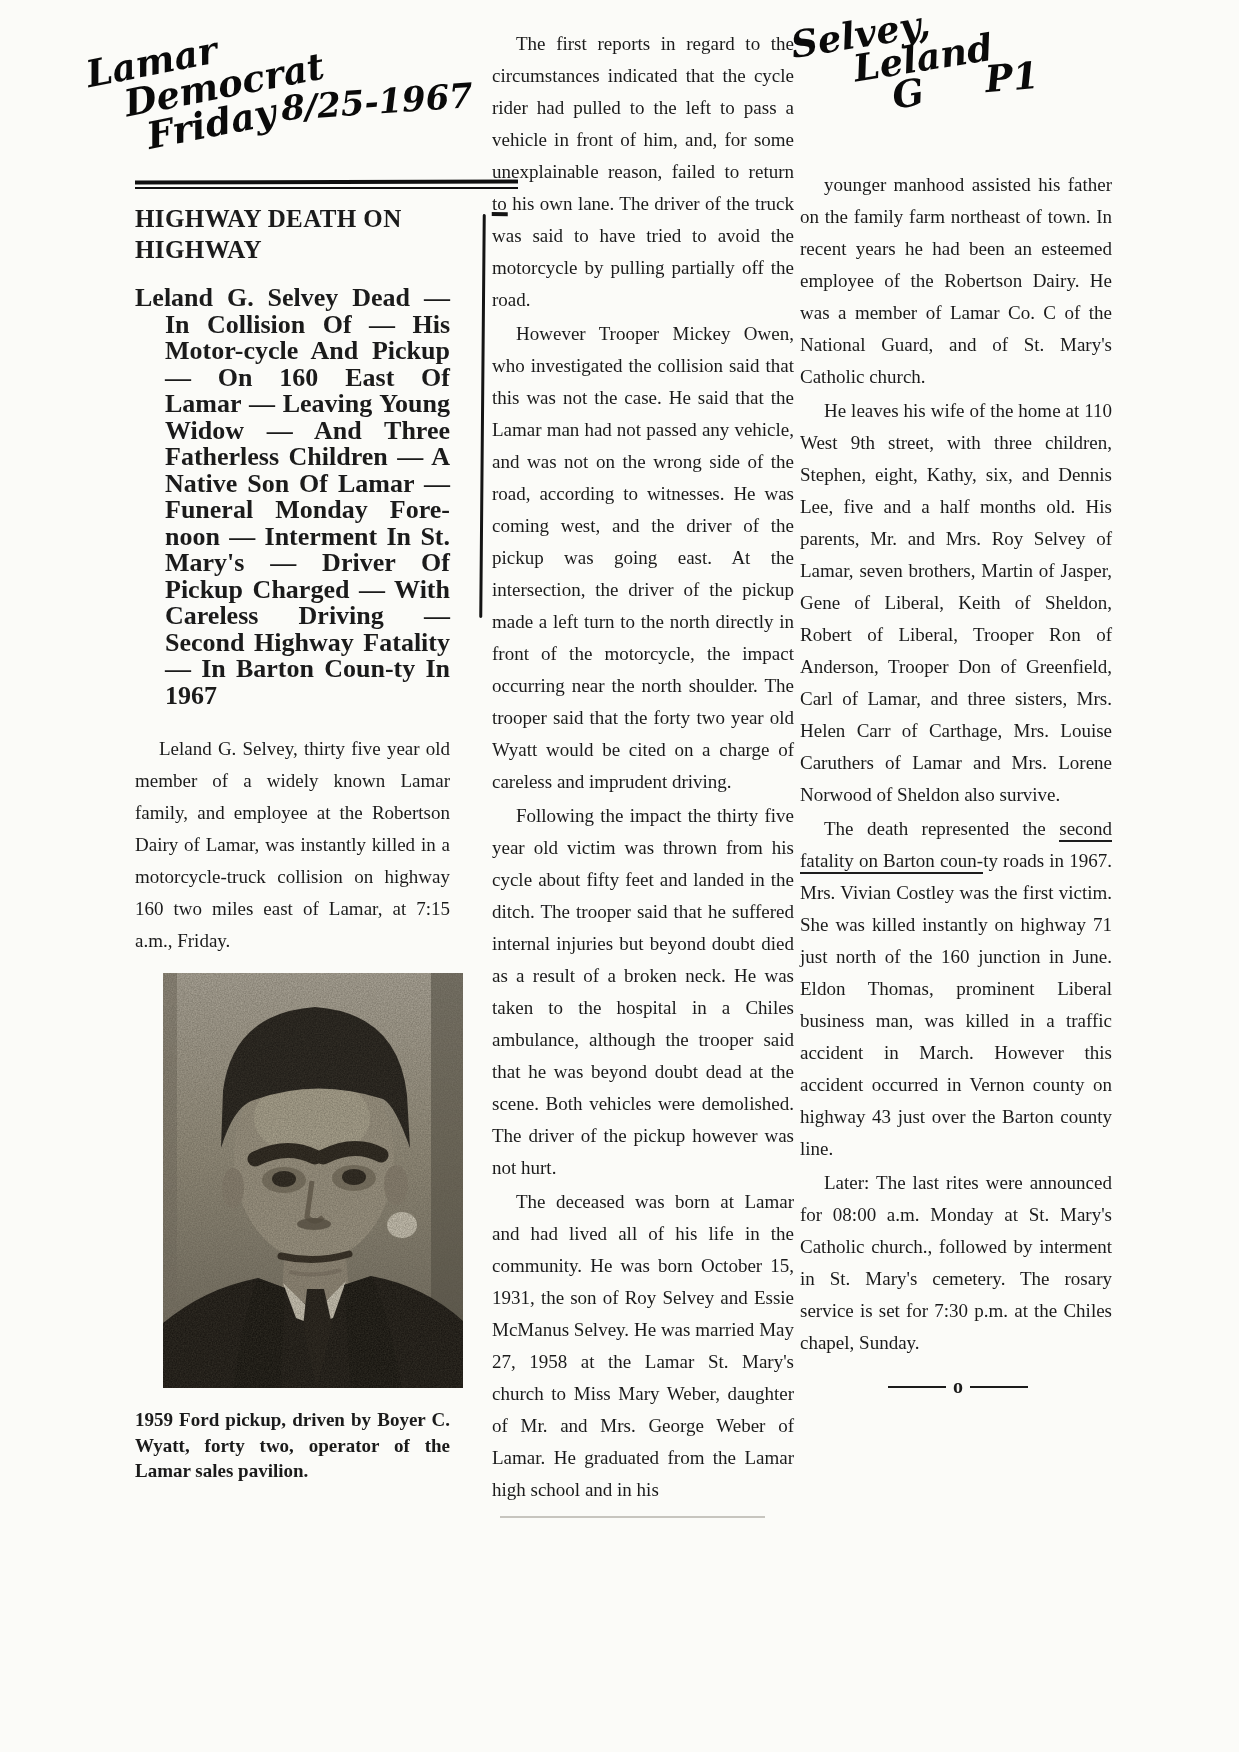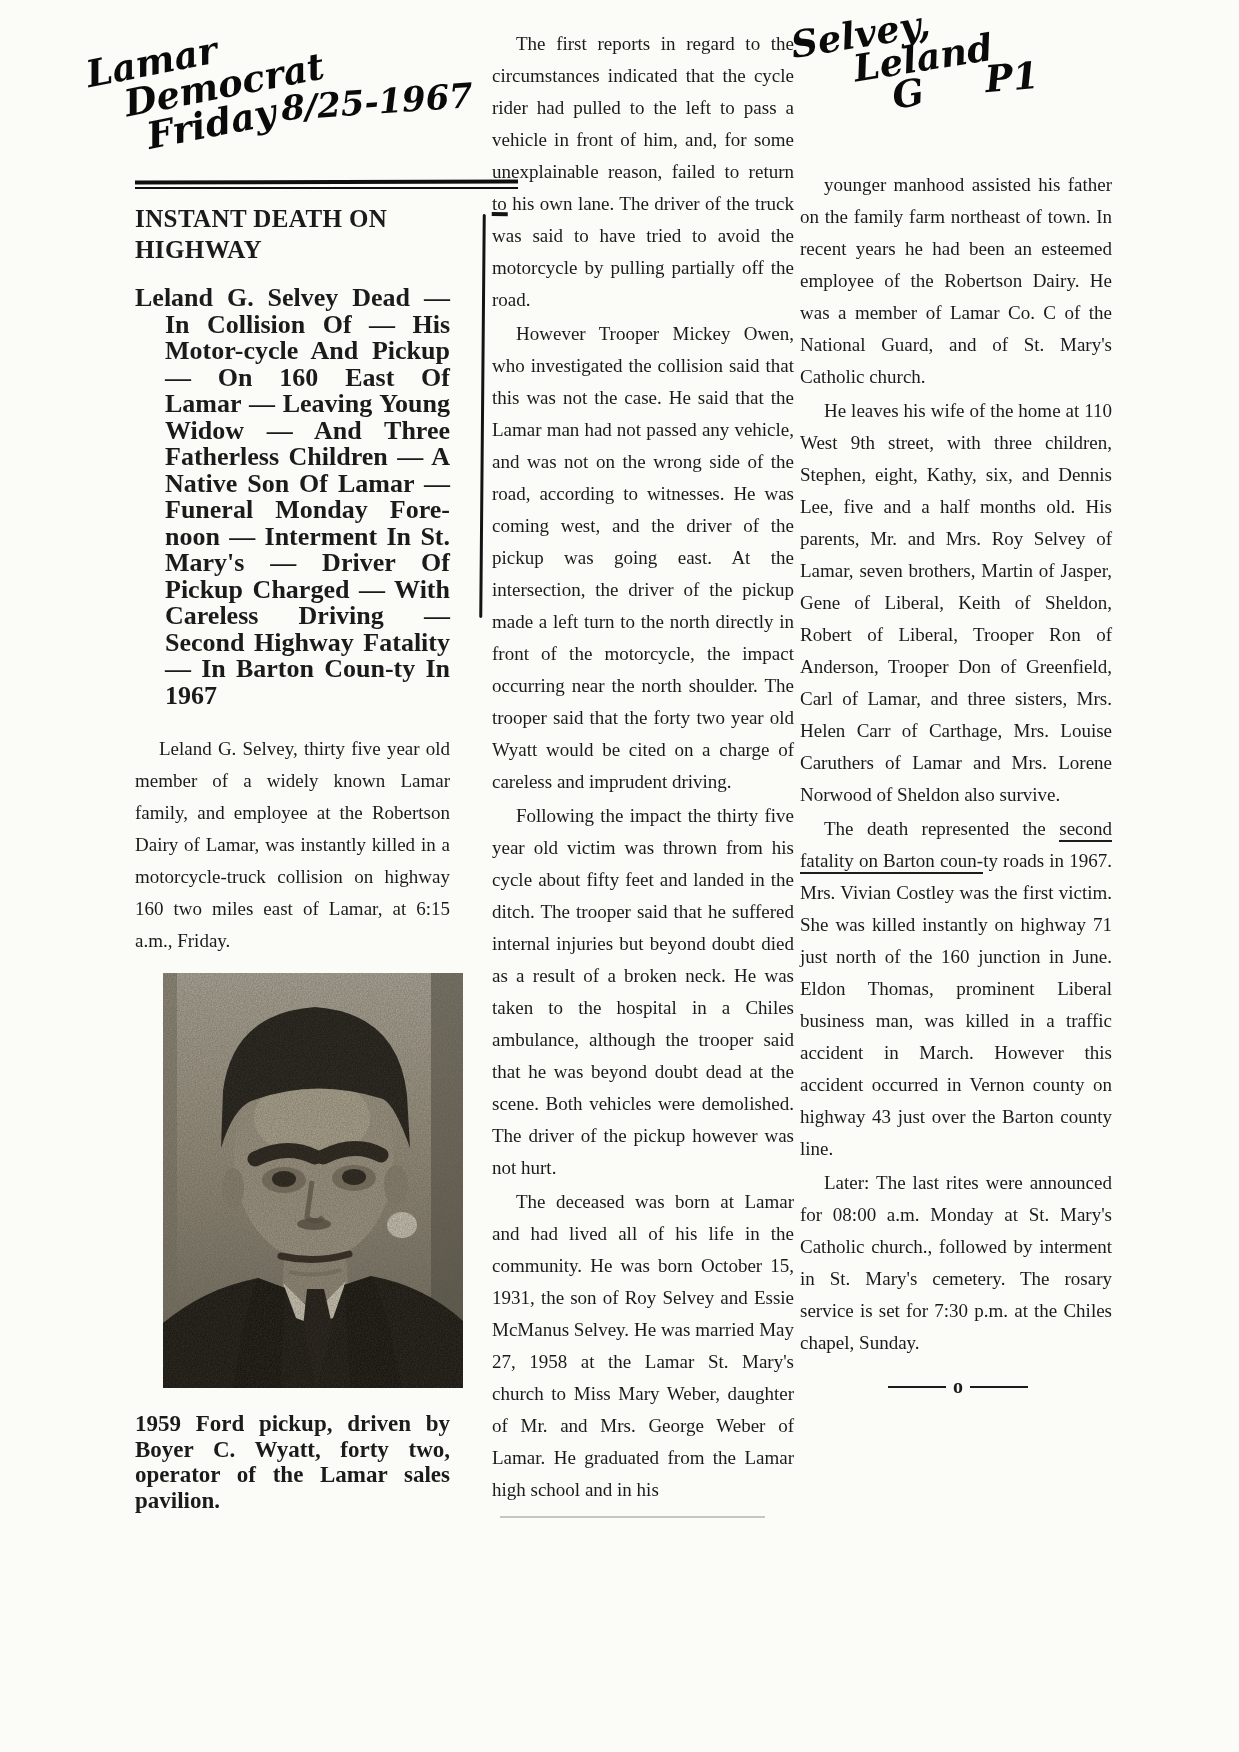--- a/index.html
+++ b/index.html
@@ -32,21 +32,21 @@
   .headline{margin:0 0 20px 0;font-size:25px;font-weight:bold;line-height:31px;letter-spacing:0.4px;}
   .headline .hl-left{display:block;text-align:left;}
   .headline .hl-right{display:block;text-align:left;padding-right:6px;}
   .subhead{font-weight:bold;font-size:26px;line-height:26.5px;text-align:justify;
            padding-left:30px;text-indent:-30px;margin:0 0 24px 0;}
   
   .vrule{position:absolute;left:481px;top:214px;width:3px;height:404px;background:#141414;border-radius:2px;transform:rotate(0.5deg);}
   .vrule::before{content:"";position:absolute;left:9px;top:-2px;width:16px;height:4px;background:#141414;}
   
   .photo{margin:16px 0 0 28px;width:300px;height:415px;display:block;}
-  .caption{font-size:23px;line-height:25.5px;text-align:justify;text-indent:0;font-weight:bold;}
+  .caption{font-size:19px;line-height:25.5px;text-align:justify;text-indent:0;font-weight:bold;}
   
   .underlined{border-bottom:2px solid #1d1d1d;padding-bottom:1px;}
   .artifact-rule{height:2px;background:#c7c5bf;width:265px;margin:10px 0 0 8px;}
   .endmark{display:flex;align-items:center;gap:7px;margin:16px 0 0 88px;font-size:20px;font-weight:bold;}
   .endmark .dash{height:2px;background:#1b1b1b;width:58px;}
 </style>
 </head>
 <body>
 
 <div class="page">
@@ -62,25 +62,25 @@
     <div class="l2">Leland</div>
     <div class="l3"><span>G</span><span class="p1">P1</span></div>
   </div>
 
   <div class="col col1">
     <div class="double-rule">
       <div class="r1"></div>
       <div class="r2"></div>
     </div>
     <h1 class="headline">
-      <span class="hl-left">INSTANT DEATH ON</span>
+      <span class="hl-left">HIGHWAY DEATH ON</span>
       <span class="hl-right">HIGHWAY</span>
     </h1>
     <h2 class="subhead">Leland G. Selvey Dead — In Collision Of — His Motor-cycle And Pickup — On 160 East Of Lamar — Leaving Young Widow — And Three Fatherless Children — A Native Son Of Lamar — Funeral Monday Fore-noon — Interment In St. Mary's — Driver Of Pickup Charged — With Careless Driving — Second Highway Fatality — In Barton Coun-ty In 1967</h2>
-    <p class="para">Leland G. Selvey, thirty five year old member of a widely known Lamar family, and employee at the Robertson Dairy of Lamar, was instantly killed in a motorcycle-truck collision on highway 160 two miles east of Lamar, at 6:15 a.m., Friday.</p>
+    <p class="para">Leland G. Selvey, thirty five year old member of a widely known Lamar family, and employee at the Robertson Dairy of Lamar, was instantly killed in a motorcycle-truck collision on highway 160 two miles east of Lamar, at 7:15 a.m., Friday.</p>
 
     <svg class="photo" viewBox="0 0 300 415" xmlns="http://www.w3.org/2000/svg" role="img">
       <defs>
         <linearGradient id="bgg" x1="0" y1="0" x2="0" y2="1">
           <stop offset="0" stop-color="#b2ac9f"></stop>
           <stop offset="0.45" stop-color="#97907e"></stop>
           <stop offset="1" stop-color="#6b665a"></stop>
         </linearGradient>
         <filter id="grain" x="0" y="0" width="100%" height="100%">
           <feTurbulence type="fractalNoise" baseFrequency="0.75" numOctaves="2" stitchTiles="stitch"></feTurbulence>

